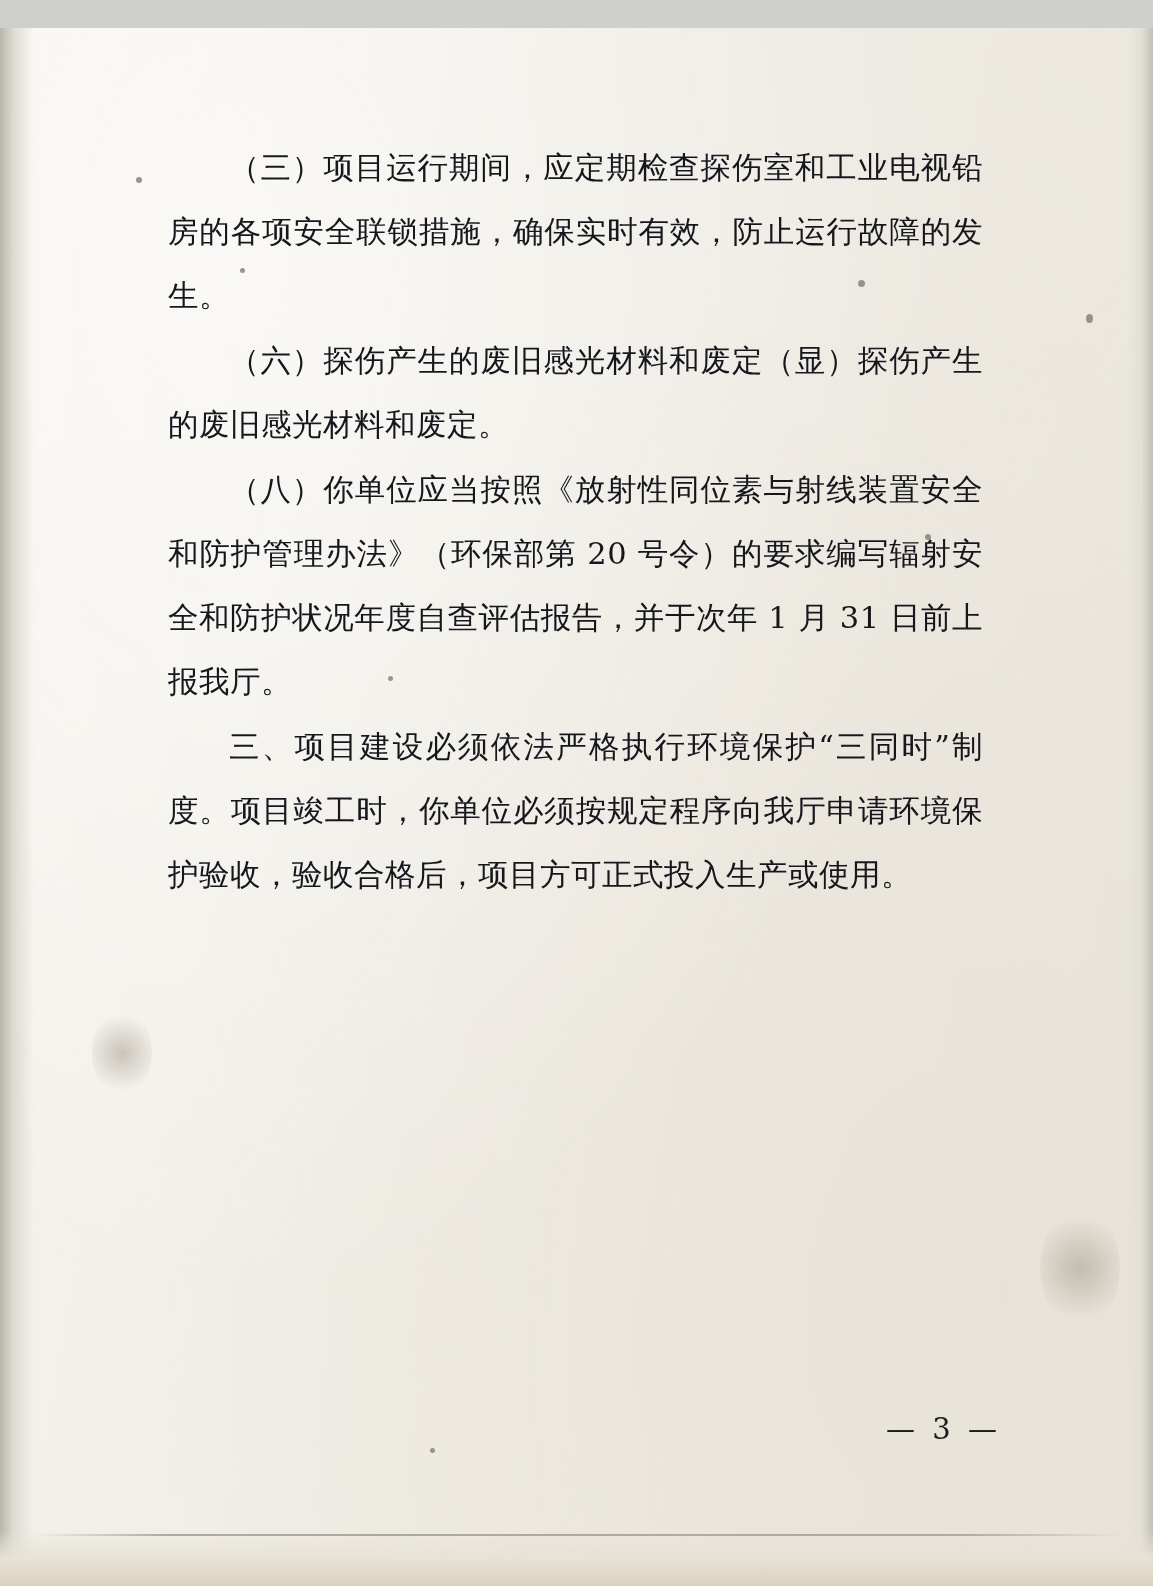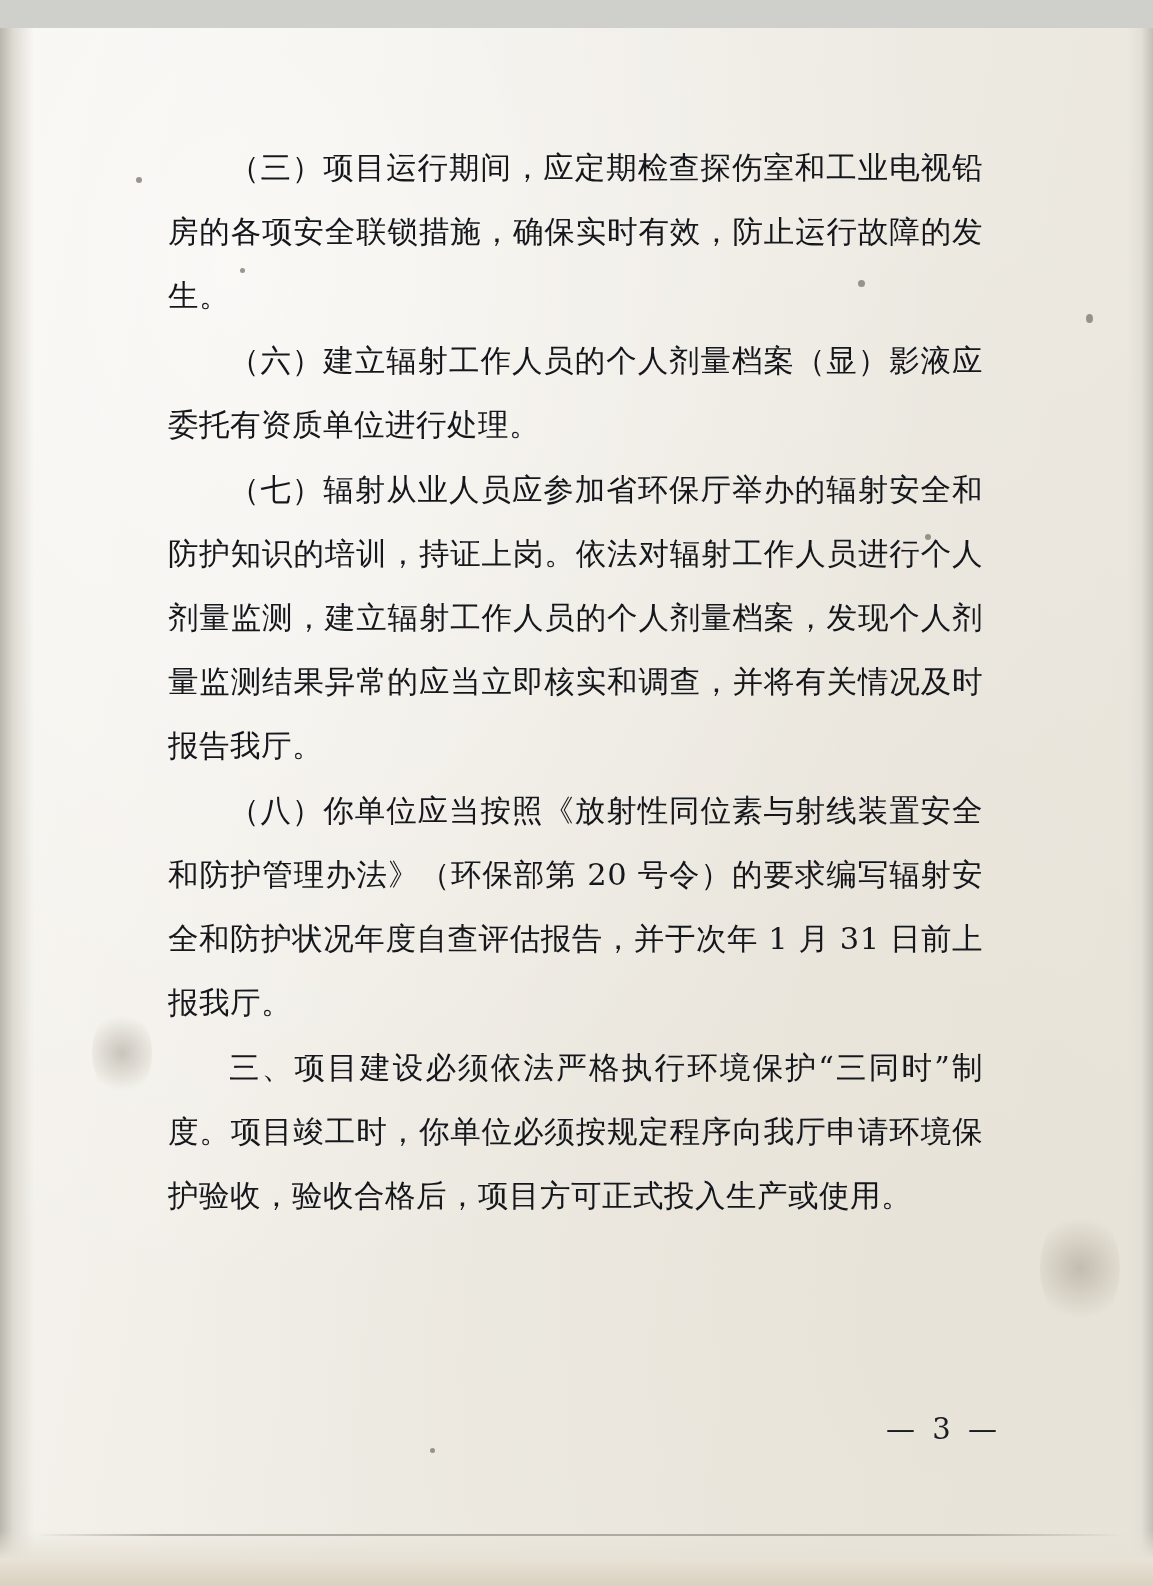--- a/index.html
+++ b/index.html
@@ -111,22 +111,21 @@
   <div class="speck" style="left:1086px; top:286px; width:7px; height:9px;"></div>
   <div class="speck" style="left:240px; top:240px; width:5px; height:5px;"></div>
   <div class="speck" style="left:925px; top:506px; width:6px; height:6px;"></div>
   <div class="speck" style="left:388px; top:648px; width:5px; height:5px;"></div>
   <div class="speck" style="left:430px; top:1420px; width:5px; height:5px;"></div>
   <div class="smudge" style="left:92px; top:980px; width:60px; height:90px;"></div>
   <div class="smudge" style="left:1040px; top:1180px; width:80px; height:120px;"></div>
 
   <div class="content">
     <p class="para">（三）项目运行期间，应定期检查探伤室和工业电视铅房的各项安全联锁措施，确保实时有效，防止运行故障的发生。</p>
-    <p class="para">（六）建立辐射工作人员的个人剂量档案（显）影液应委托有资质单位进行处理。</p>
-    <p class="para">（七）辐射从业人员应参加省环保厅举办的辐射安全和防护知识的培训，持证上岗。依法对辐射工作人员进行个人剂量监测，建立辐射工作人员的个人剂量档案，发现个人剂量监测结果异常的应当立即核实和调查，并将有关情况及时报告我厅。</p>
+    <p class="para">（六）探伤产生的废旧感光材料和废定（显）探伤产生的废旧感光材料和废定。</p>
     <p class="para">（八）你单位应当按照《放射性同位素与射线装置安全和防护管理办法》（环保部第 20 号令）的要求编写辐射安全和防护状况年度自查评估报告，并于次年 1 月 31 日前上报我厅。</p>
     <p class="para">三、项目建设必须依法严格执行环境保护“三同时”制度。项目竣工时，你单位必须按规定程序向我厅申请环境保护验收，验收合格后，项目方可正式投入生产或使用。</p>
 
   </div>
 
   <div class="page-number">— 3 —</div>
 
 </div>
 
 </body></html>

